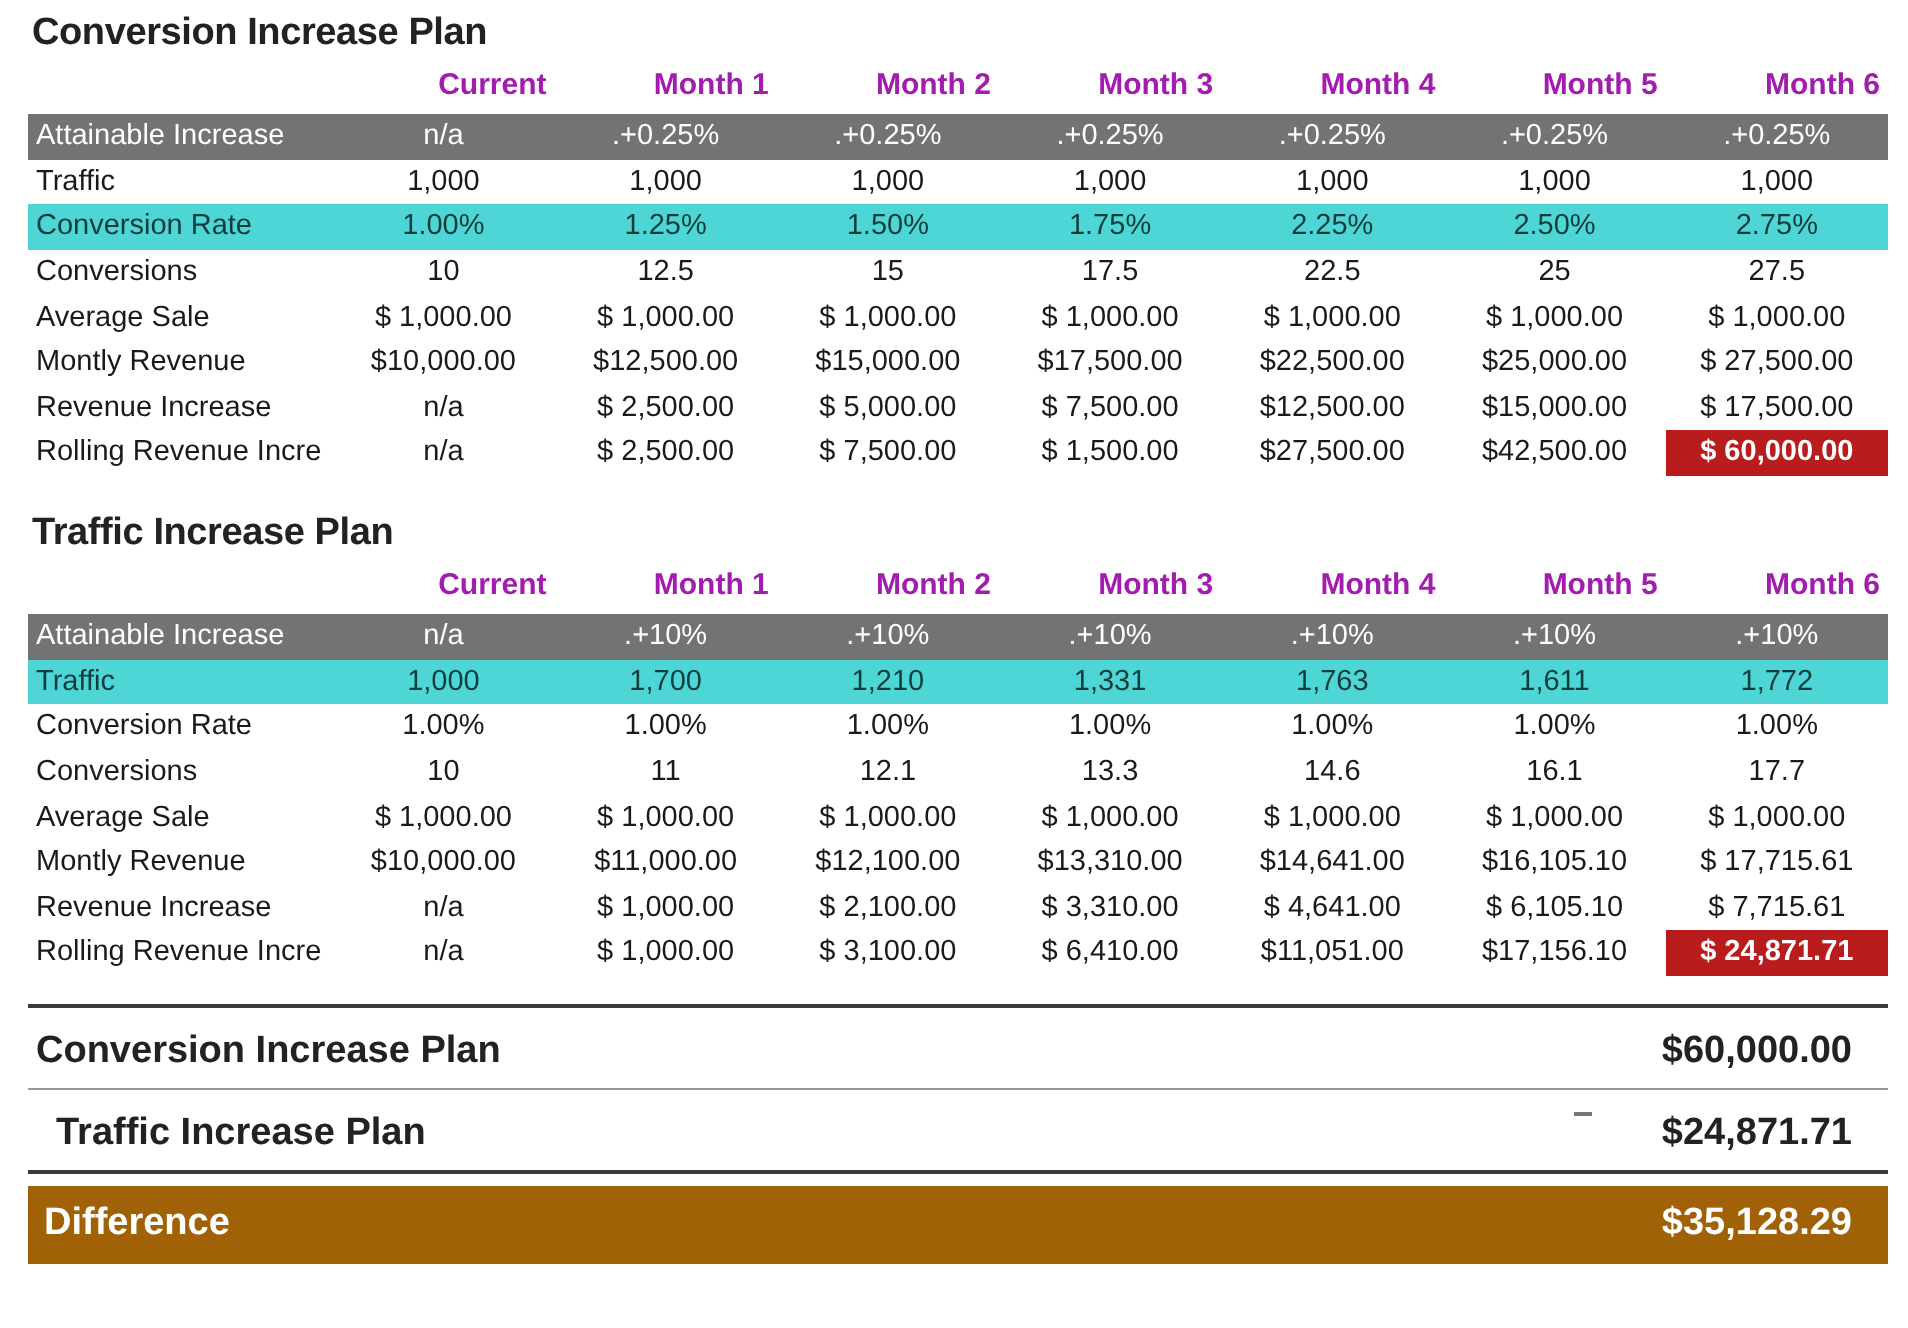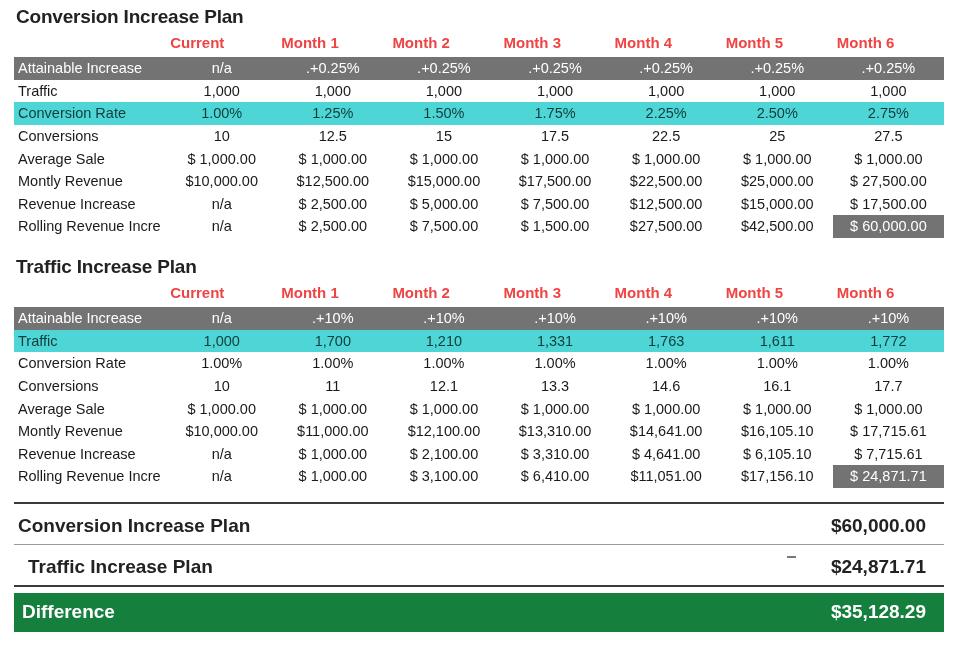--- a/index.html
+++ b/index.html
@@ -38,23 +38,23 @@
   table.plan col.num   { width: 111px; }
 
   table.plan th, table.plan td {
     padding: 1px 4px;
     line-height: 1.42;
     white-space: nowrap;
   }
   table.plan th.col-head {
     font-weight: bold;
     font-size: 15px;
-    text-align: left;
+    text-align: right;
     padding-bottom: 4px;
-    color: #ef4444;
+    color: #a21caf;
   }
   table.plan th.blank-head { background: transparent; }
   td.rowlabel {
     text-align: left;
     font-size: 14.5px;
     color: #1a1a1a;
   }
   td.val {
     text-align: center;
   }
@@ -62,22 +62,23 @@
   tr.band-blue td {
     background: #737373;
     color: #ffffff;
     font-weight: normal;
   }
   tr.band-cyan td {
     background: #4ed6d6;
     color: #103c3c;
   }
   td.magenta {
-    background: #737373;
+    background: #b91c1c;
     color: #ffffff;
+    font-weight: bold;
   }
   .spacer-md { height: 18px; }
 
   
   .summary {
     margin-top: 14px;
     width: 930px;
   }
   .rule {
     border-top: 2px solid #3a3a3a;
@@ -91,21 +92,21 @@
     align-items: center;
     justify-content: space-between;
     font-size: 19px;
     font-weight: bold;
     padding: 5px 6px 7px 4px;
     color: #222222;
   }
   .summary-row.indent .sum-label { padding-left: 10px; }
   .summary-row .sum-value { padding-right: 12px; }
   .summary-row.difference {
-    background: #15803d;
+    background: #a16207;
     color: #ffffff;
     padding: 8px 6px 9px 8px;
     margin-top: 4px;
   }
   .tiny-dash {
     position: absolute;
     right: 158px;
     top: 556px;
     width: 9px;
     height: 2px;

